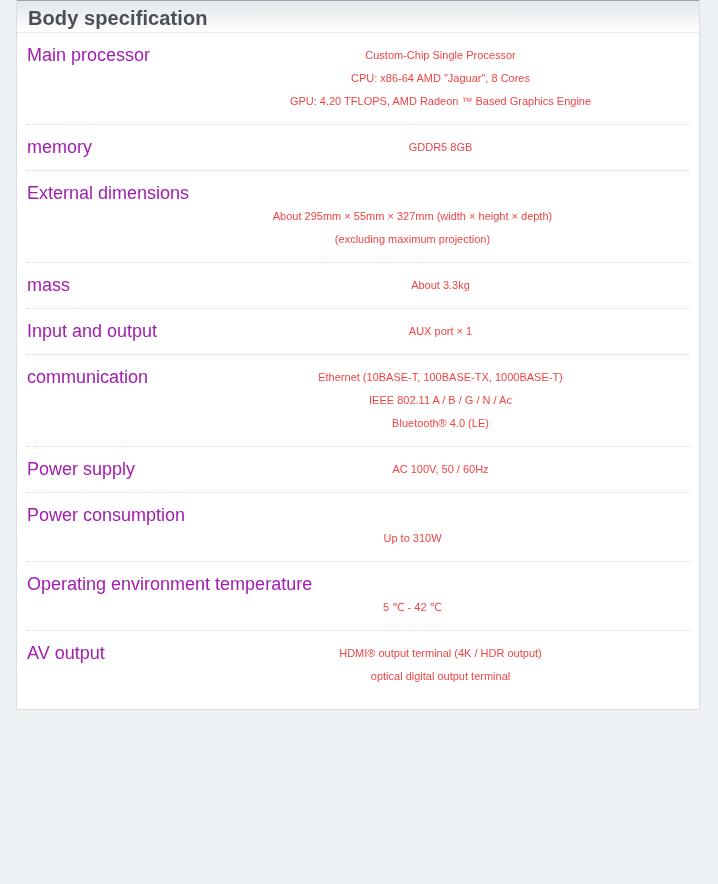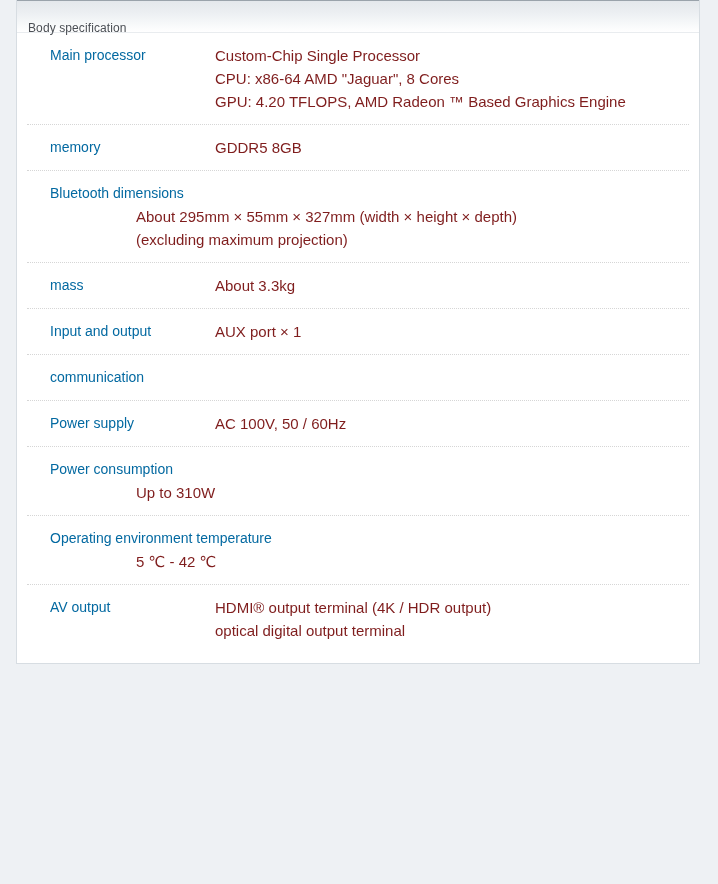--- a/index.html
+++ b/index.html
@@ -32,23 +32,23 @@
     position: relative;
     height: 33px;
     background: linear-gradient(to bottom, #e4e8ec 0%, #eceff2 38%, #f6f8f9 72%, #ffffff 100%);
     border-top: 1px solid #9aa3ab;
     border-bottom: 1px solid #e9ecef;
     box-sizing: border-box;
   }
   .panel-header .title {
     position: absolute;
     left: 11px;
-    top: 20px;
-    font-size: 12px;
-    font-weight: normal;
+    top: 6px;
+    font-size: 20px;
+    font-weight: bold;
     color: #4b4f55;
     letter-spacing: 0.1px;
     white-space: nowrap;
   }
 
   
   .spec-body {
     padding: 0 10px 10px 10px;
   }
   .spec-row {
@@ -76,30 +76,30 @@
   
   .spec-row.stacked .label {
     display: block;
   }
   .spec-row.stacked .value {
     display: block;
     margin-left: 109px;
   }
 
   .label {
-    font-size: 14px;
-    color: #0369a1;
+    font-size: 18px;
+    color: #a21caf;
     line-height: 23px;
     white-space: nowrap;
-    margin-left: 23px;
   }
   .value {
-    font-size: 15px;
-    color: #7f1d1d;
+    font-size: 11px;
+    color: #ef4444;
     line-height: 23px;
+    text-align: center;
   }
   .value .line {
     display: block;
     white-space: nowrap;
   }
 </style>
 </head>
 <body>
 
 <div class="panel">
@@ -118,40 +118,45 @@
           <span class="line">GPU: 4.20 TFLOPS, AMD Radeon ™ Based Graphics Engine</span>
         </span>
       </div>
       <div class="spec-row inline">
         <span class="label">memory</span>
         <span class="value">
           <span class="line">GDDR5 8GB</span>
         </span>
       </div>
       <div class="spec-row stacked">
-        <span class="label">Bluetooth dimensions</span>
+        <span class="label">External dimensions</span>
         <span class="value">
           <span class="line">About 295mm × 55mm × 327mm (width × height × depth)</span>
           <span class="line">(excluding maximum projection)</span>
         </span>
       </div>
       <div class="spec-row inline">
         <span class="label">mass</span>
         <span class="value">
           <span class="line">About 3.3kg</span>
         </span>
       </div>
       <div class="spec-row inline">
         <span class="label">Input and output</span>
         <span class="value">
           <span class="line">AUX port × 1</span>
         </span>
       </div>
       <div class="spec-row inline">
         <span class="label">communication</span>
+        <span class="value">
+          <span class="line">Ethernet (10BASE-T, 100BASE-TX, 1000BASE-T)</span>
+          <span class="line">IEEE 802.11 A / B / G / N / Ac</span>
+          <span class="line">Bluetooth® 4.0 (LE)</span>
+        </span>
       </div>
       <div class="spec-row inline">
         <span class="label">Power supply</span>
         <span class="value">
           <span class="line">AC 100V, 50 / 60Hz</span>
         </span>
       </div>
       <div class="spec-row stacked">
         <span class="label">Power consumption</span>
         <span class="value">

